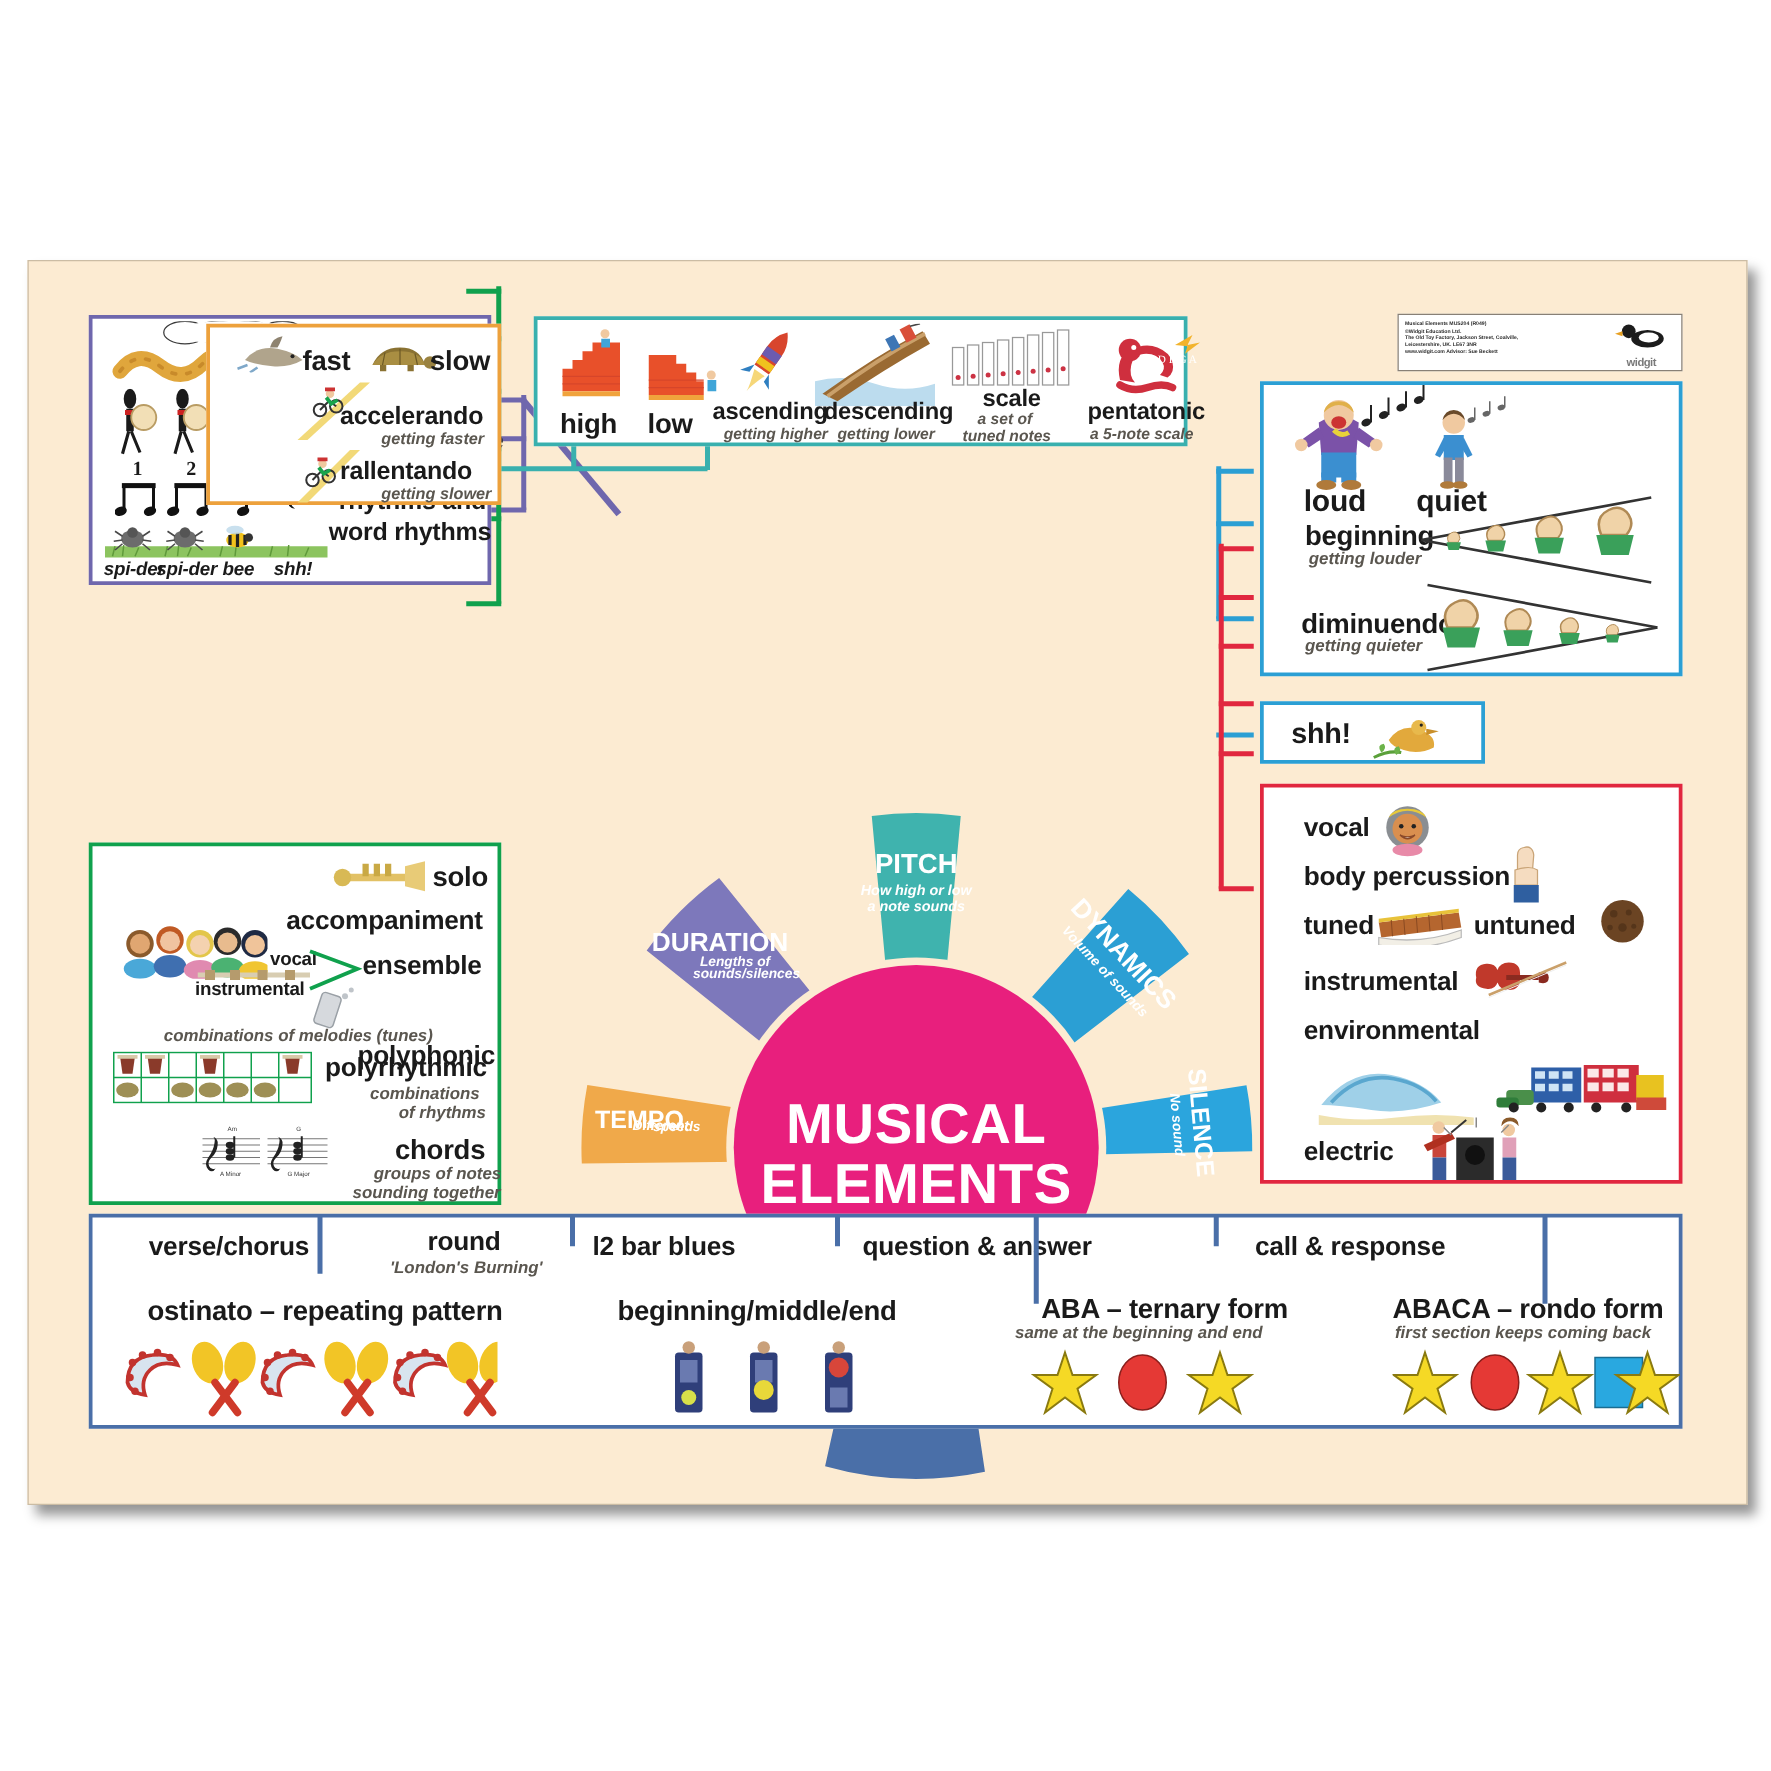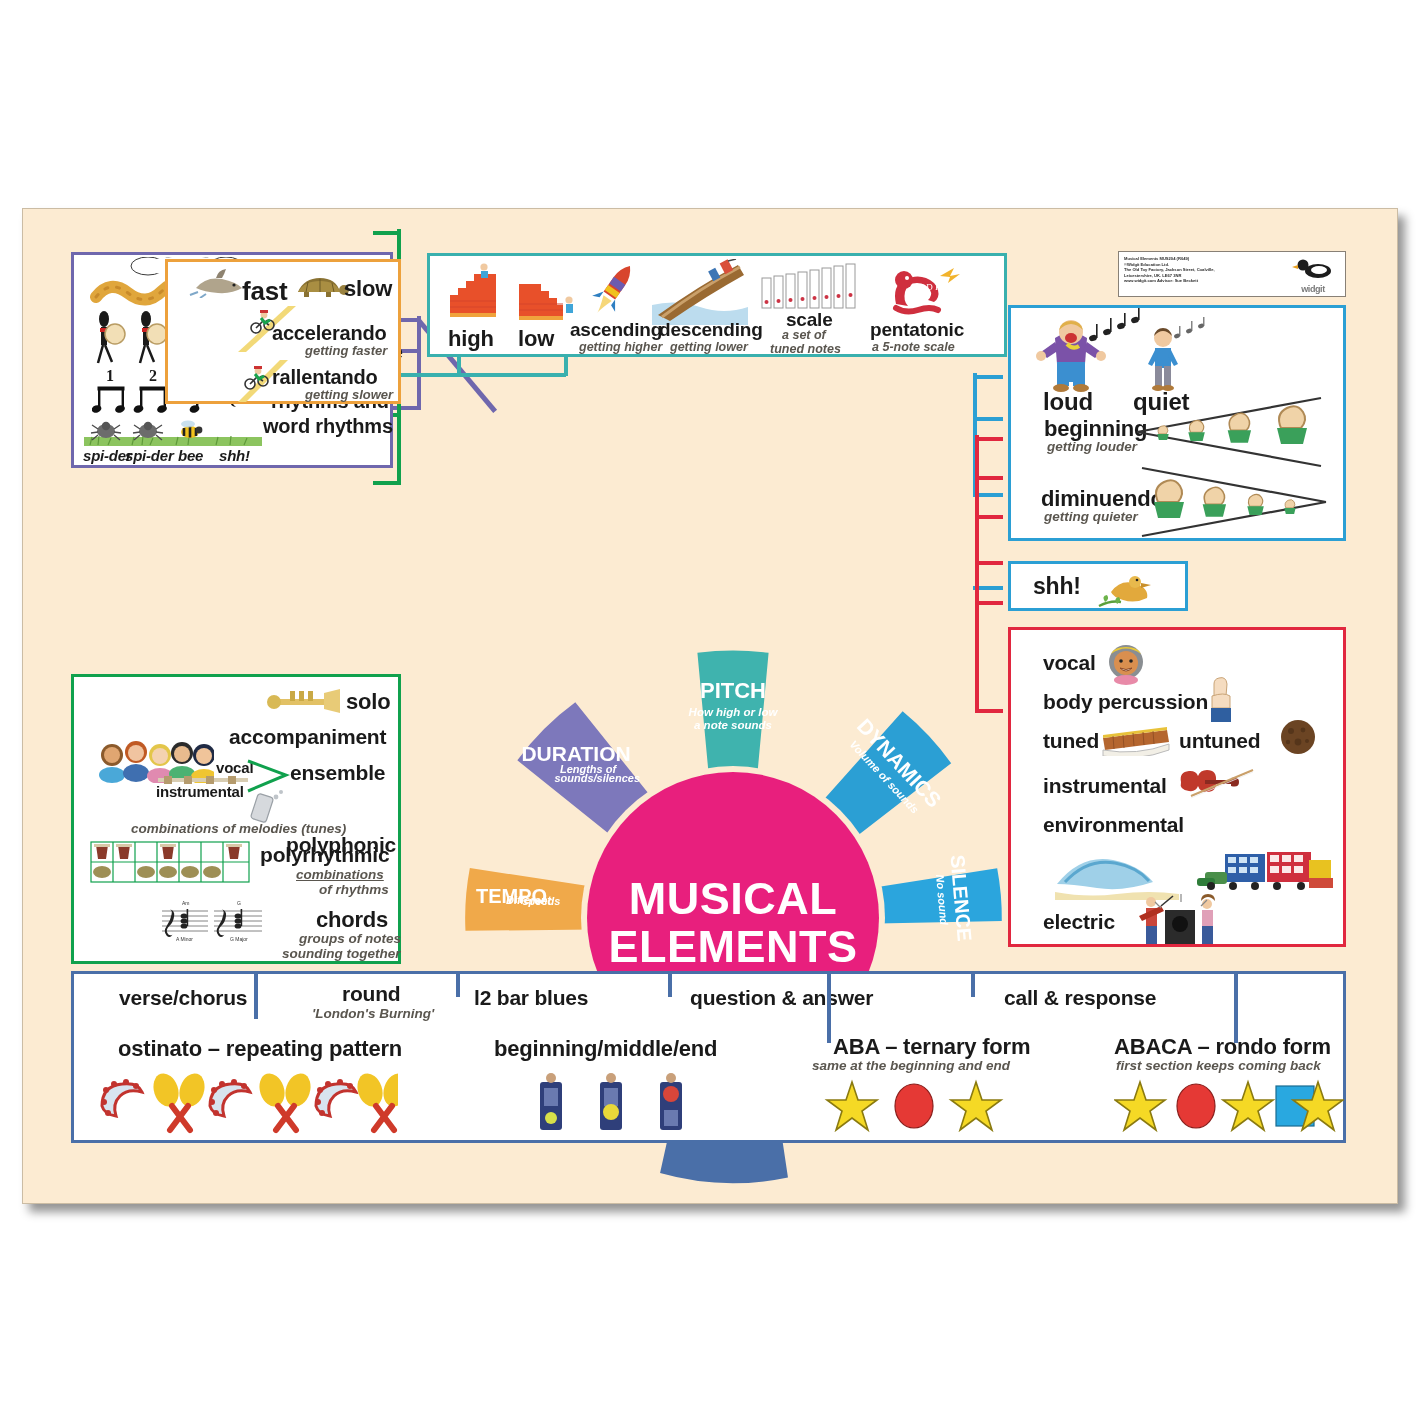--- a/index.html
+++ b/index.html
@@ -308,21 +308,21 @@
         <circle cx="19" cy="9" r="3.4" fill="#333"></circle>
       </g>
     </svg>
 
     <span class="lbl" style="left:9px;top:192px;font-size:15px;font-style:italic;">spi-der</span>
     <span class="lbl" style="left:51px;top:192px;font-size:15px;font-style:italic;">spi-der</span>
     <span class="lbl" style="left:104px;top:192px;font-size:15px;font-style:italic;">bee</span>
     <span class="lbl" style="left:145px;top:192px;font-size:15px;font-style:italic;">shh!</span>
   </div>
 
-  <div class="panel pitch" style="left:404px;top:44px;width:580px;height:104px;">
+  <div class="panel pitch" style="left:404px;top:44px;width:523px;height:104px;">
 
     <svg style="position:absolute;left:14px;top:5px;" width="66" height="62" viewBox="0 0 66 62">
       <path d="M6 52 L6 34 L14 34 L14 27 L22 27 L22 20 L30 20 L30 13 L52 13 L52 52 Z" fill="#e8502a"></path>
       <path d="M6 52 L6 56 L52 56 L52 52 Z" fill="#f0a33c"></path>
       <g stroke="#d6452a" stroke-width="1">
             <path d="M6 40 h46 M6 46 h46"></path>
           </g>
       <circle cx="40" cy="6" r="3.6" fill="#f0c9a0"></circle>
       <rect x="37" y="10" width="7" height="7" fill="#3fa5d8"></rect>
     </svg>
@@ -431,21 +431,21 @@
       <path d="M8 22 q6 -14 22 -14 q16 0 20 14z" fill="#8a7232"></path>
       <path d="M8 22 q6 -11 22 -11 q16 0 20 11z" fill="#a98e42"></path>
       <g stroke="#6d5a26" stroke-width="1">
             <path d="M18 12 l-2 10 M30 9 l0 13 M42 13 l2 9"></path>
           </g>
       <circle cx="54" cy="20" r="5" fill="#9a8240"></circle>
       <circle cx="56" cy="18.5" r="1.2" fill="#222"></circle>
       <rect x="14" y="22" width="5" height="5" fill="#8a7232"></rect>
       <rect x="36" y="22" width="5" height="5" fill="#8a7232"></rect>
     </svg>
-    <span class="lbl" style="left:74px;top:14px;font-size:26px;">fast</span>
+    <span class="lbl" style="left:74px;top:14px;font-size:22px;">fast</span>
     <span class="lbl" style="left:176px;top:14px;font-size:22px;">slow</span>
 
     <svg style="position:absolute;left:62px;top:40px;" width="100" height="55" viewBox="0 0 100 55">
       <path d="M8 50 L58 4 L66 4 L16 50 Z" fill="#f2d978"></path>
       <g transform="translate(20,6)">
         <circle cx="6" cy="20" r="5" fill="none" stroke="#333" stroke-width="1.6"></circle>
         <circle cx="19" cy="17" r="5" fill="none" stroke="#333" stroke-width="1.6"></circle>
         <path d="M6 20 l7 -7 6 4" stroke="#333" stroke-width="1.6" fill="none"></path>
         <circle cx="14" cy="7" r="3.4" fill="#f0c9a0"></circle>
         <path d="M11 10 l4 5 5 -3" stroke="#19a34c" stroke-width="3" fill="none"></path>
@@ -547,21 +547,21 @@
       </g>
       <g fill="#9e8f55">
         <ellipse cx="12" cy="31" rx="9" ry="6"></ellipse>
             <ellipse cx="56" cy="31" rx="9" ry="6"></ellipse>
         <ellipse cx="78" cy="31" rx="9" ry="6"></ellipse>
             <ellipse cx="100" cy="31" rx="9" ry="6"></ellipse>
         <ellipse cx="122" cy="31" rx="9" ry="6"></ellipse>
       </g>
     </svg>
     <span class="lbl" style="left:186px;top:166px;font-size:21px;">polyrhythmic</span>
-    <span class="sub" style="left:222px;top:190px;font-size:13.5px;text-decoration:underline;">combinations</span>
+    <span class="sub" style="left:222px;top:190px;font-size:13.5px;">combinations</span>
     <span class="sub" style="left:245px;top:205px;font-size:13.5px;">of rhythms</span>
 
     <svg style="position:absolute;left:84px;top:222px;" width="110" height="46" viewBox="0 0 110 46">
       <g stroke="#777" stroke-width=".9">
         <path d="M4 12 h46 M4 17 h46 M4 22 h46 M4 27 h46 M4 32 h46"></path>
         <path d="M56 12 h48 M56 17 h48 M56 22 h48 M56 27 h48 M56 32 h48"></path>
       </g>
       <g fill="#222">
         <path d="M10 6 q6 2 5 8 q-1 8 -6 12 q-4 4 -2 8 q2 4 6 2 q-3 5 -7 1 q-4 -5 0 -11 q5 -7 6 -14 q1 -5 -2 -6z" transform="scale(.85) translate(4,6)"></path>
         <path d="M10 6 q6 2 5 8 q-1 8 -6 12 q-4 4 -2 8 q2 4 6 2 q-3 5 -7 1 q-4 -5 0 -11 q5 -7 6 -14 q1 -5 -2 -6z" transform="scale(.85) translate(65,6)"></path>

